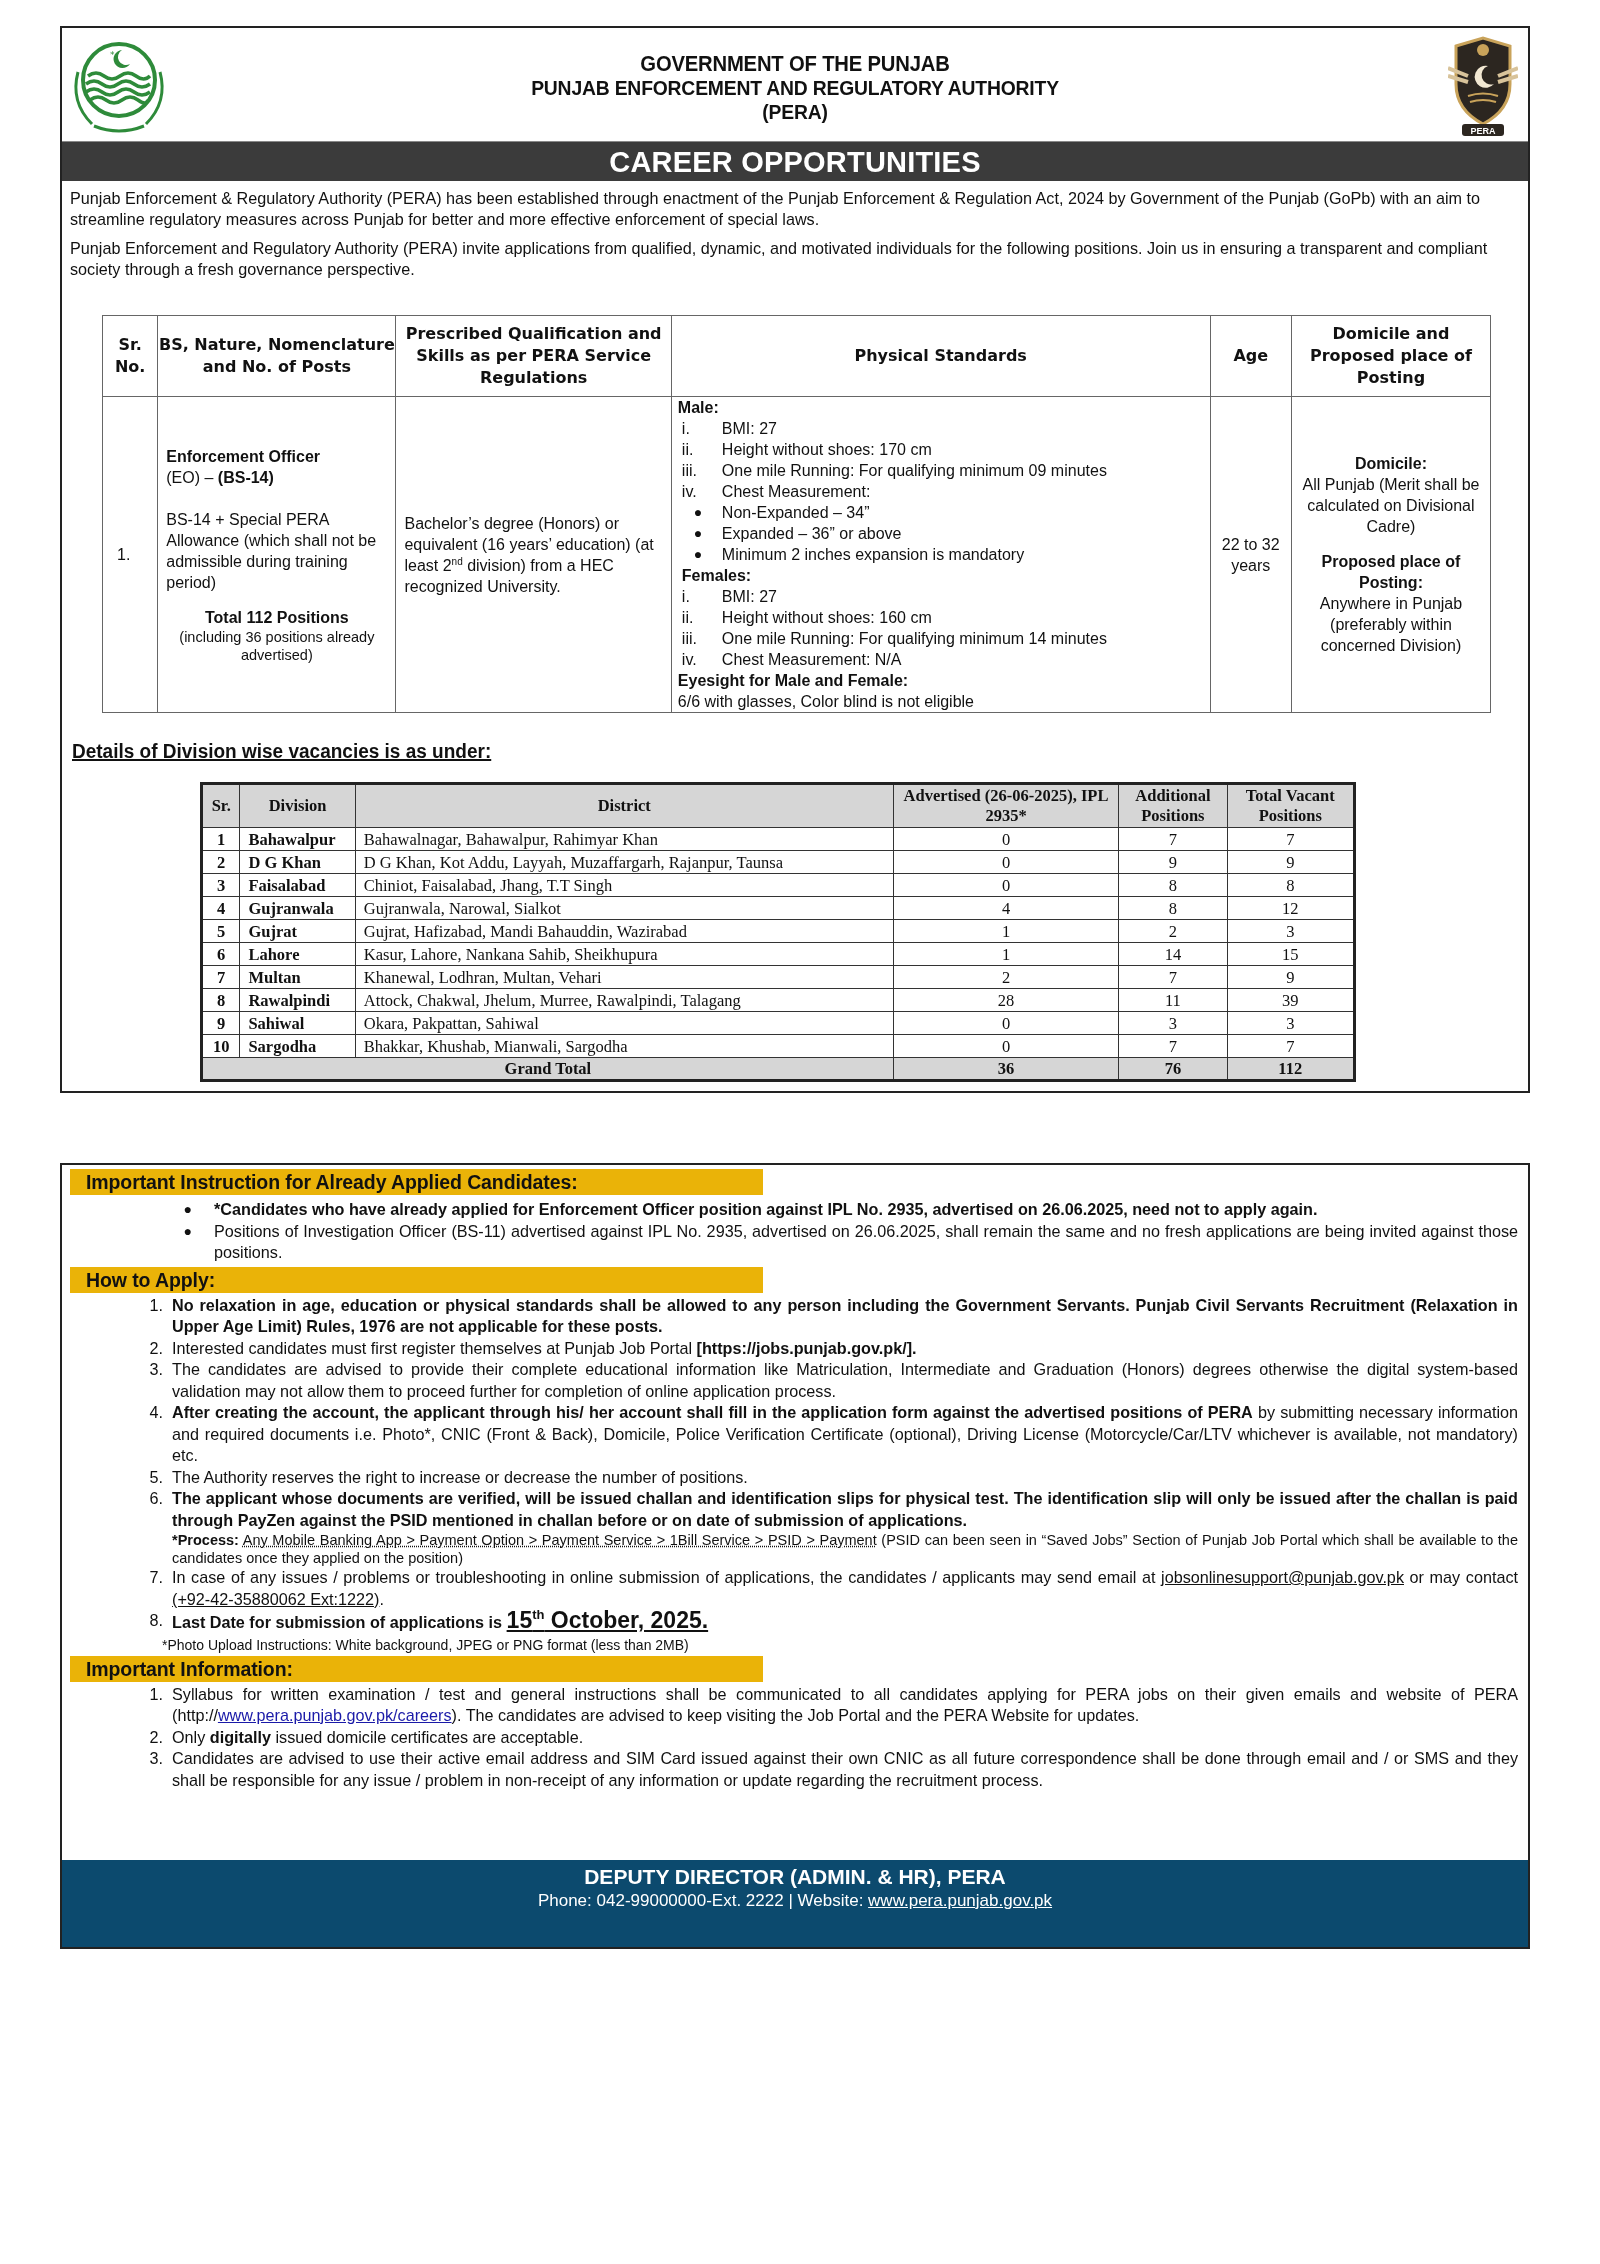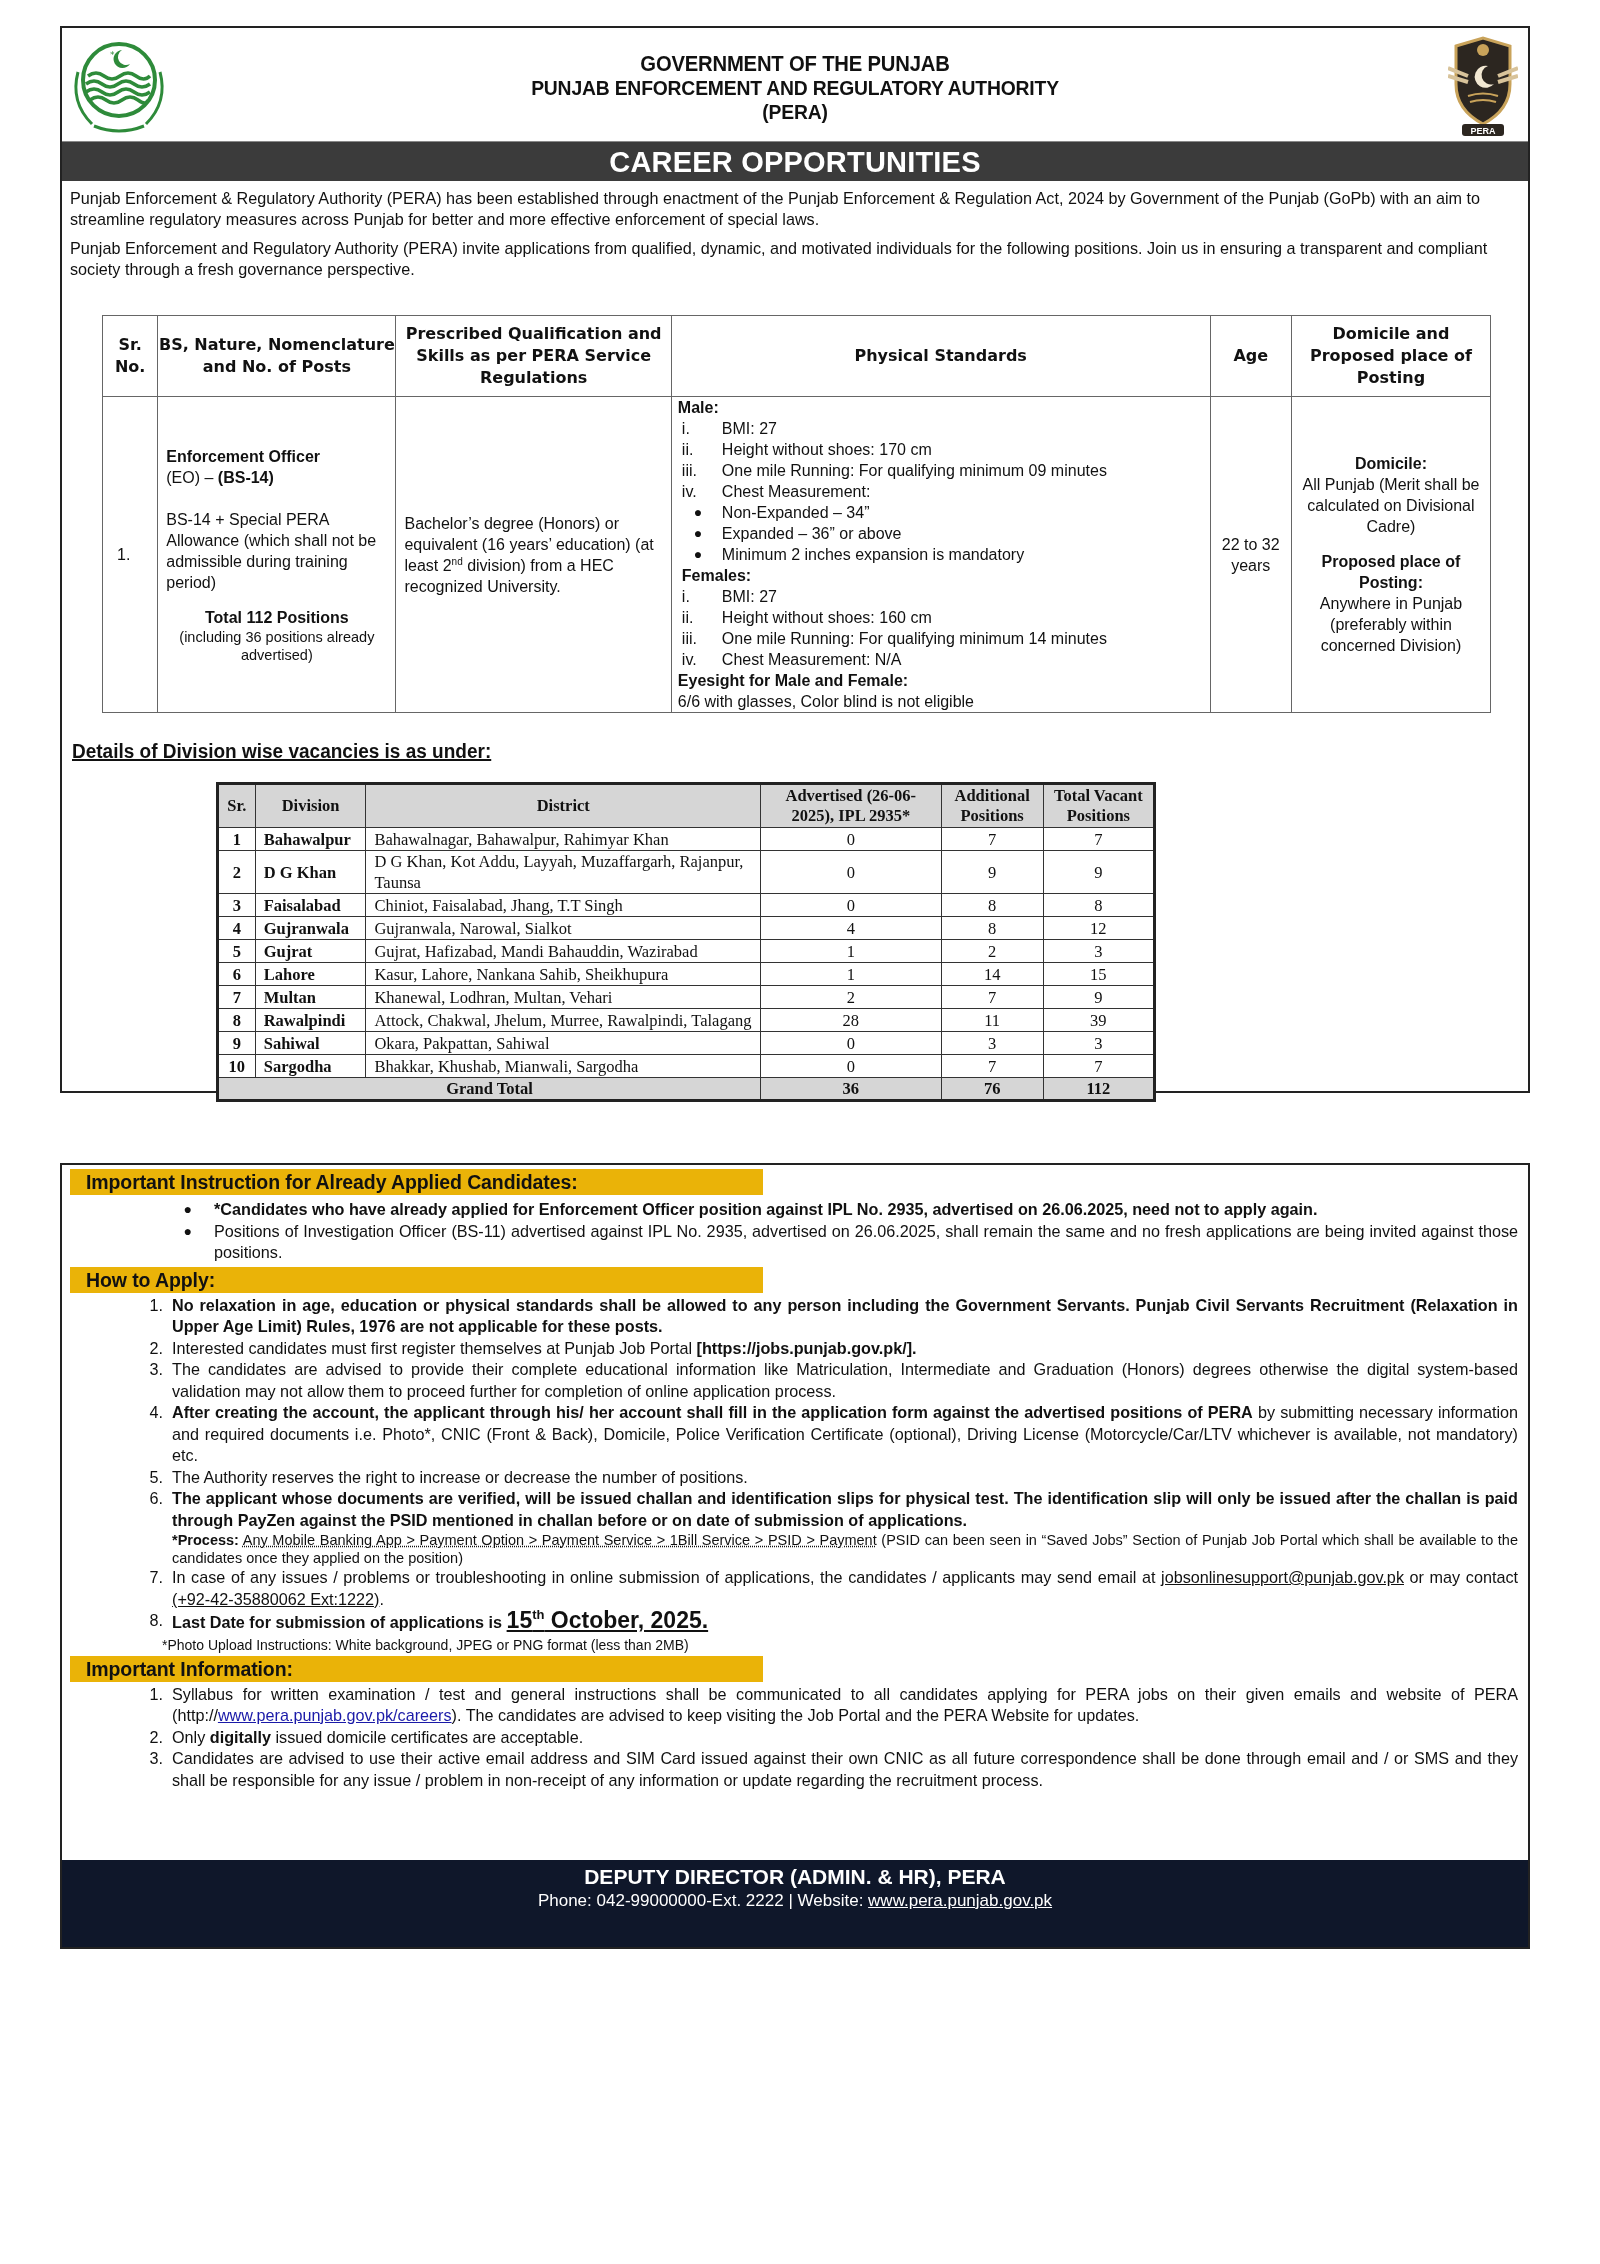--- a/index.html
+++ b/index.html
@@ -56,21 +56,21 @@
   .dom-bold { font-weight: bold; }
   .sup { font-size: 10px; vertical-align: super; line-height: 0; }
 
   #div-heading {
     position: absolute; left: 10px; top: 712px; font-weight: bold; font-size: 20px;
     text-decoration: underline; transform: scaleX(0.95); transform-origin: left;
   }
 
   
   #div-table {
-    position: absolute; left: 154px; top: 754px; width: 940px; border-collapse: collapse;
+    position: absolute; left: 138px; top: 754px; width: 1156px; border-collapse: collapse;
     font-family: "Liberation Serif", serif; font-size: 16.5px; line-height: 21px;
     border: 3px solid #222;
   }
   #div-table th, #div-table td { border: 1.5px solid #333; padding: 0 8px; }
   #div-table thead th { background: #d6d6d6; font-weight: bold; text-align: center; height: 44px; line-height: 20px; }
   #div-table tbody td { height: 23px; line-height: 21px; }
   #div-table .d-sr { width: 38px; text-align: center; font-weight: bold; }
   #div-table .d-div { width: 114px; font-weight: bold; }
   #div-table .d-dist { width: 532px; }
   #div-table .d-adv { width: 223px; text-align: center; }
@@ -100,21 +100,21 @@
   .bold { font-weight: bold; }
   .u { text-decoration: underline; }
   .dotted { text-decoration: underline dotted; }
   .link { color: #1a1aa8; text-decoration: underline; }
   .process { font-size: 14.5px; line-height: 18px; padding-left: 0; }
   .lastdate { font-size: 23px; font-weight: bold; text-decoration: underline; }
   .lastdate .sup { font-size: 13px; }
   .photo-note { font-size: 14px; line-height: 18px; padding-left: 100px; margin: 2px 0 2px 0; }
 
   #footer {
-    position: absolute; left: 0; right: 0; bottom: 0; height: 87px; background: #0f172a; color: #fff;
+    position: absolute; left: 0; right: 0; bottom: 0; height: 87px; background: #0c4a6e; color: #fff;
     text-align: center;
   }
   #footer .f1 { font-weight: bold; font-size: 21px; line-height: 26px; margin-top: 4px; }
   #footer .f2, #footer .f3 { font-size: 17px; line-height: 22px; }
   #footer .u { text-decoration: underline; }
 </style>
 </head>
 <body>
 
 <div id="frame1">

